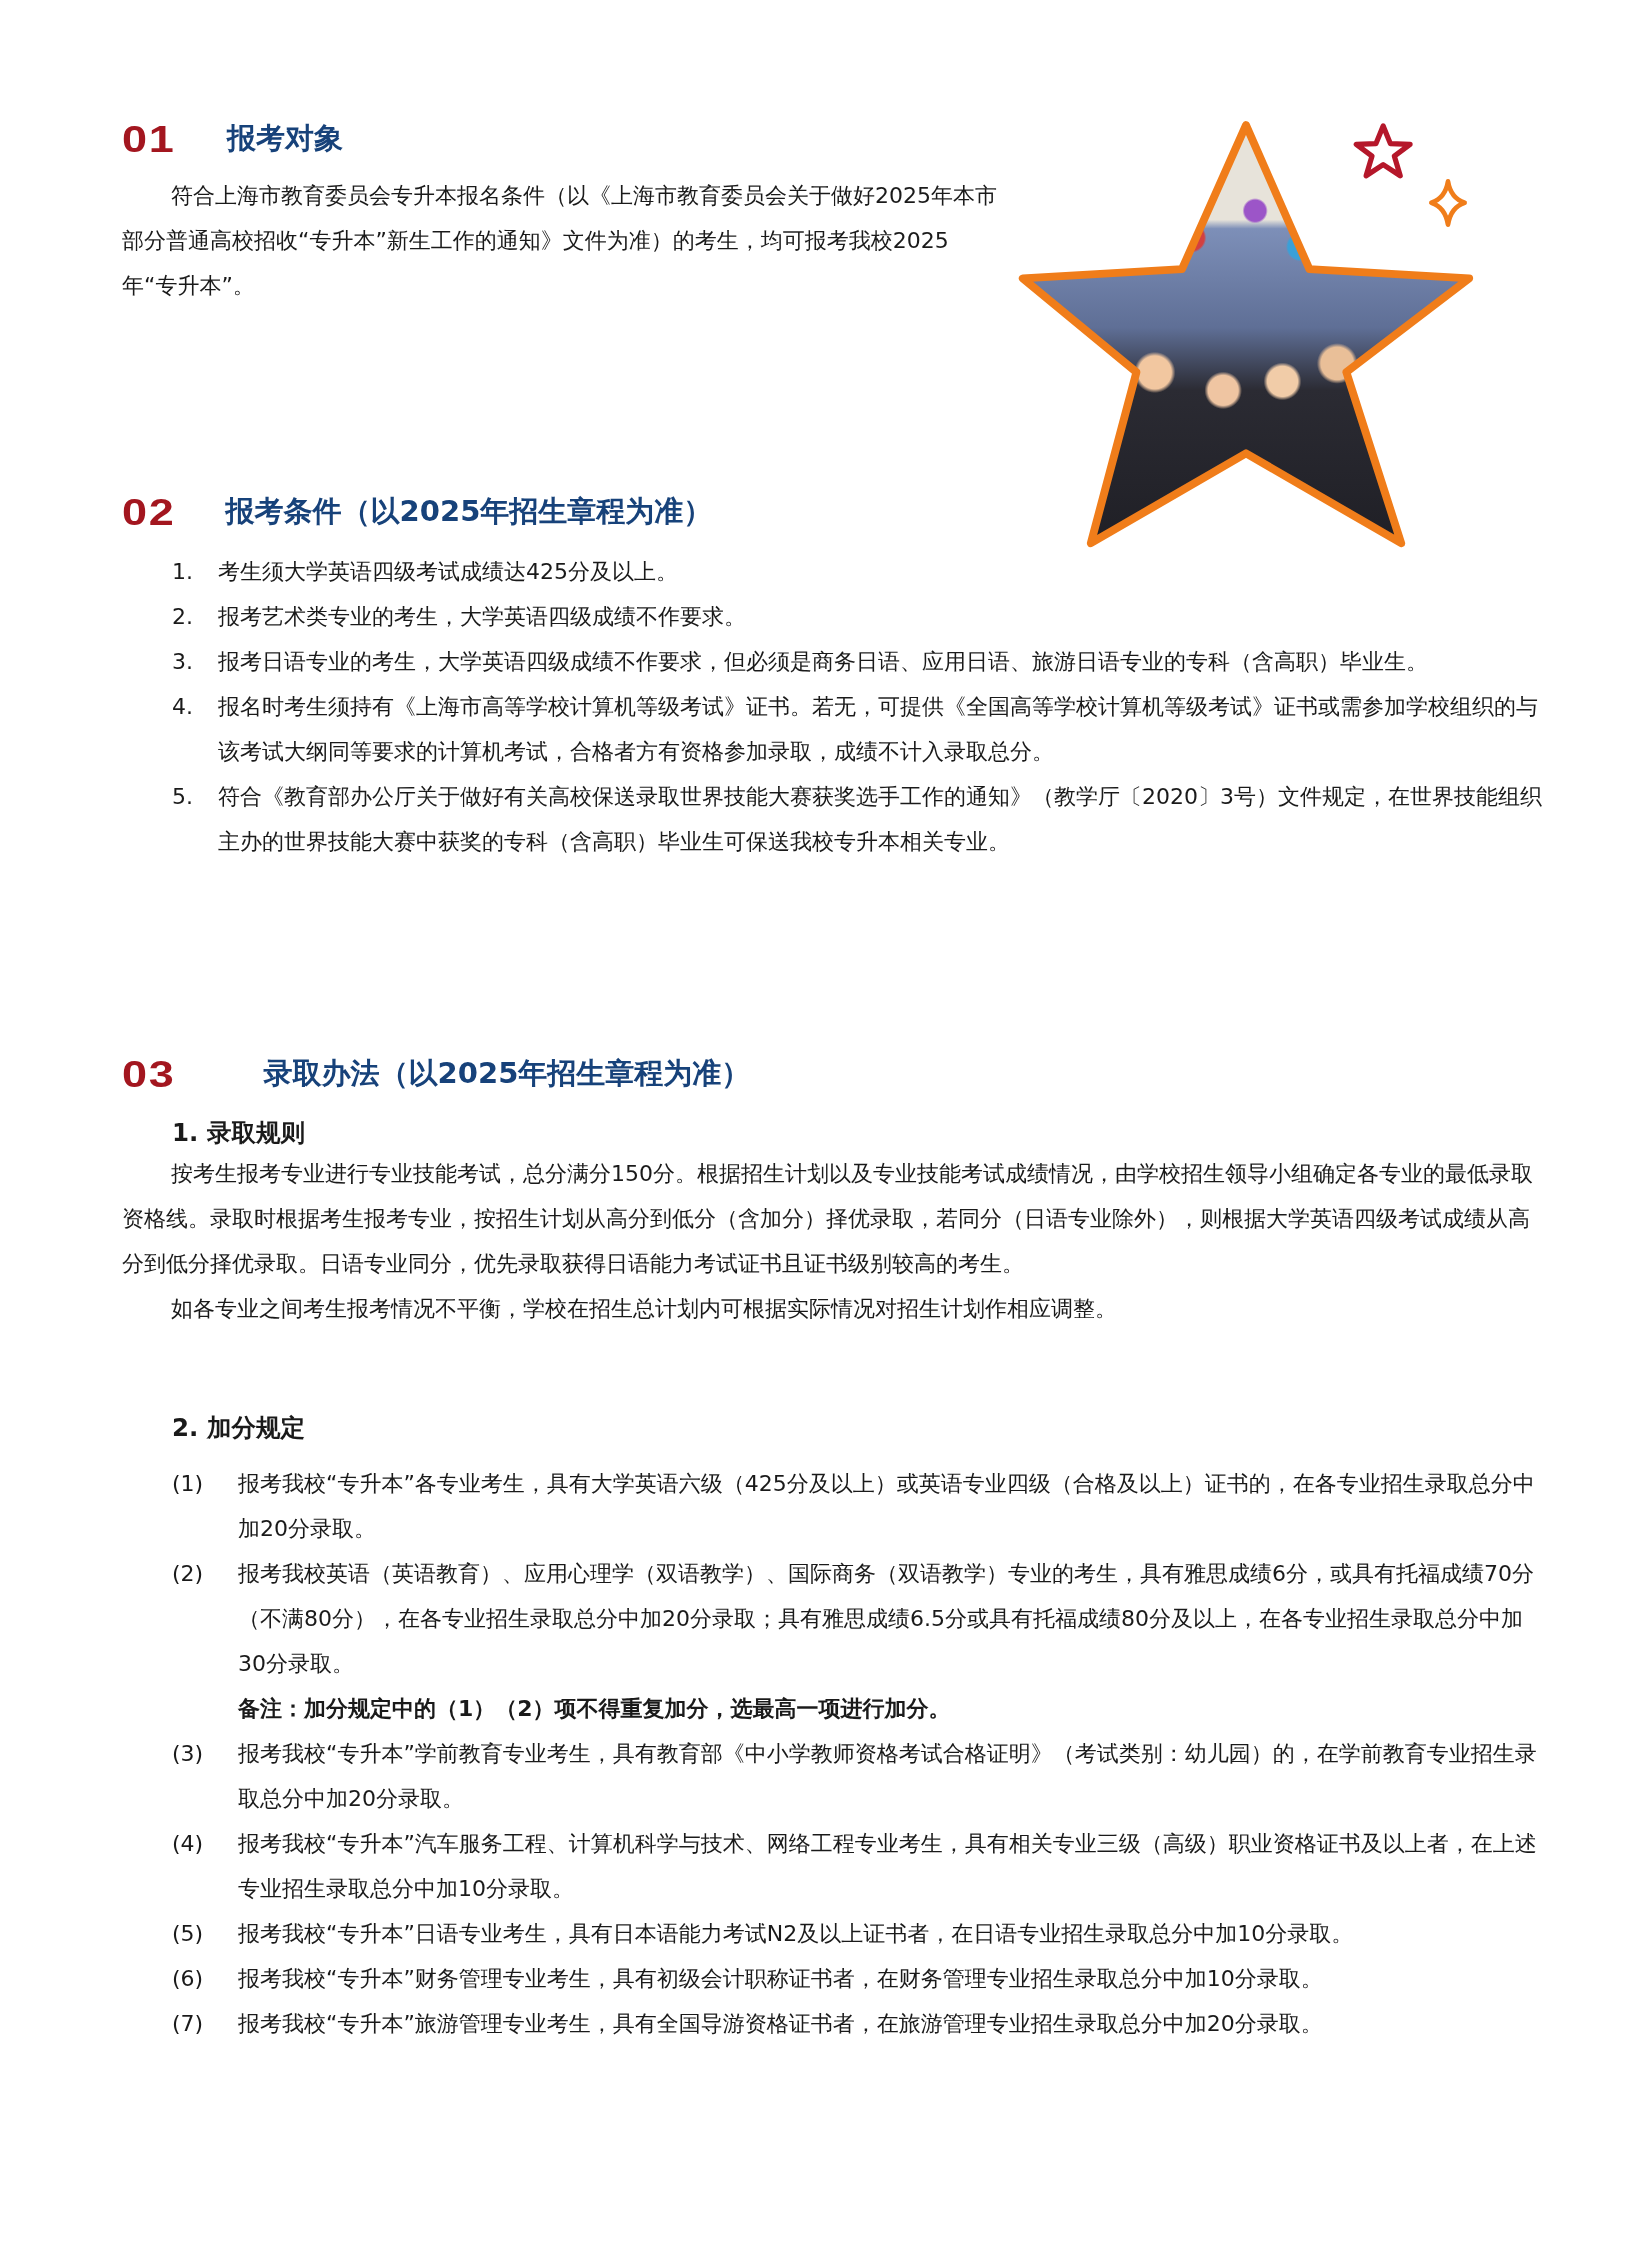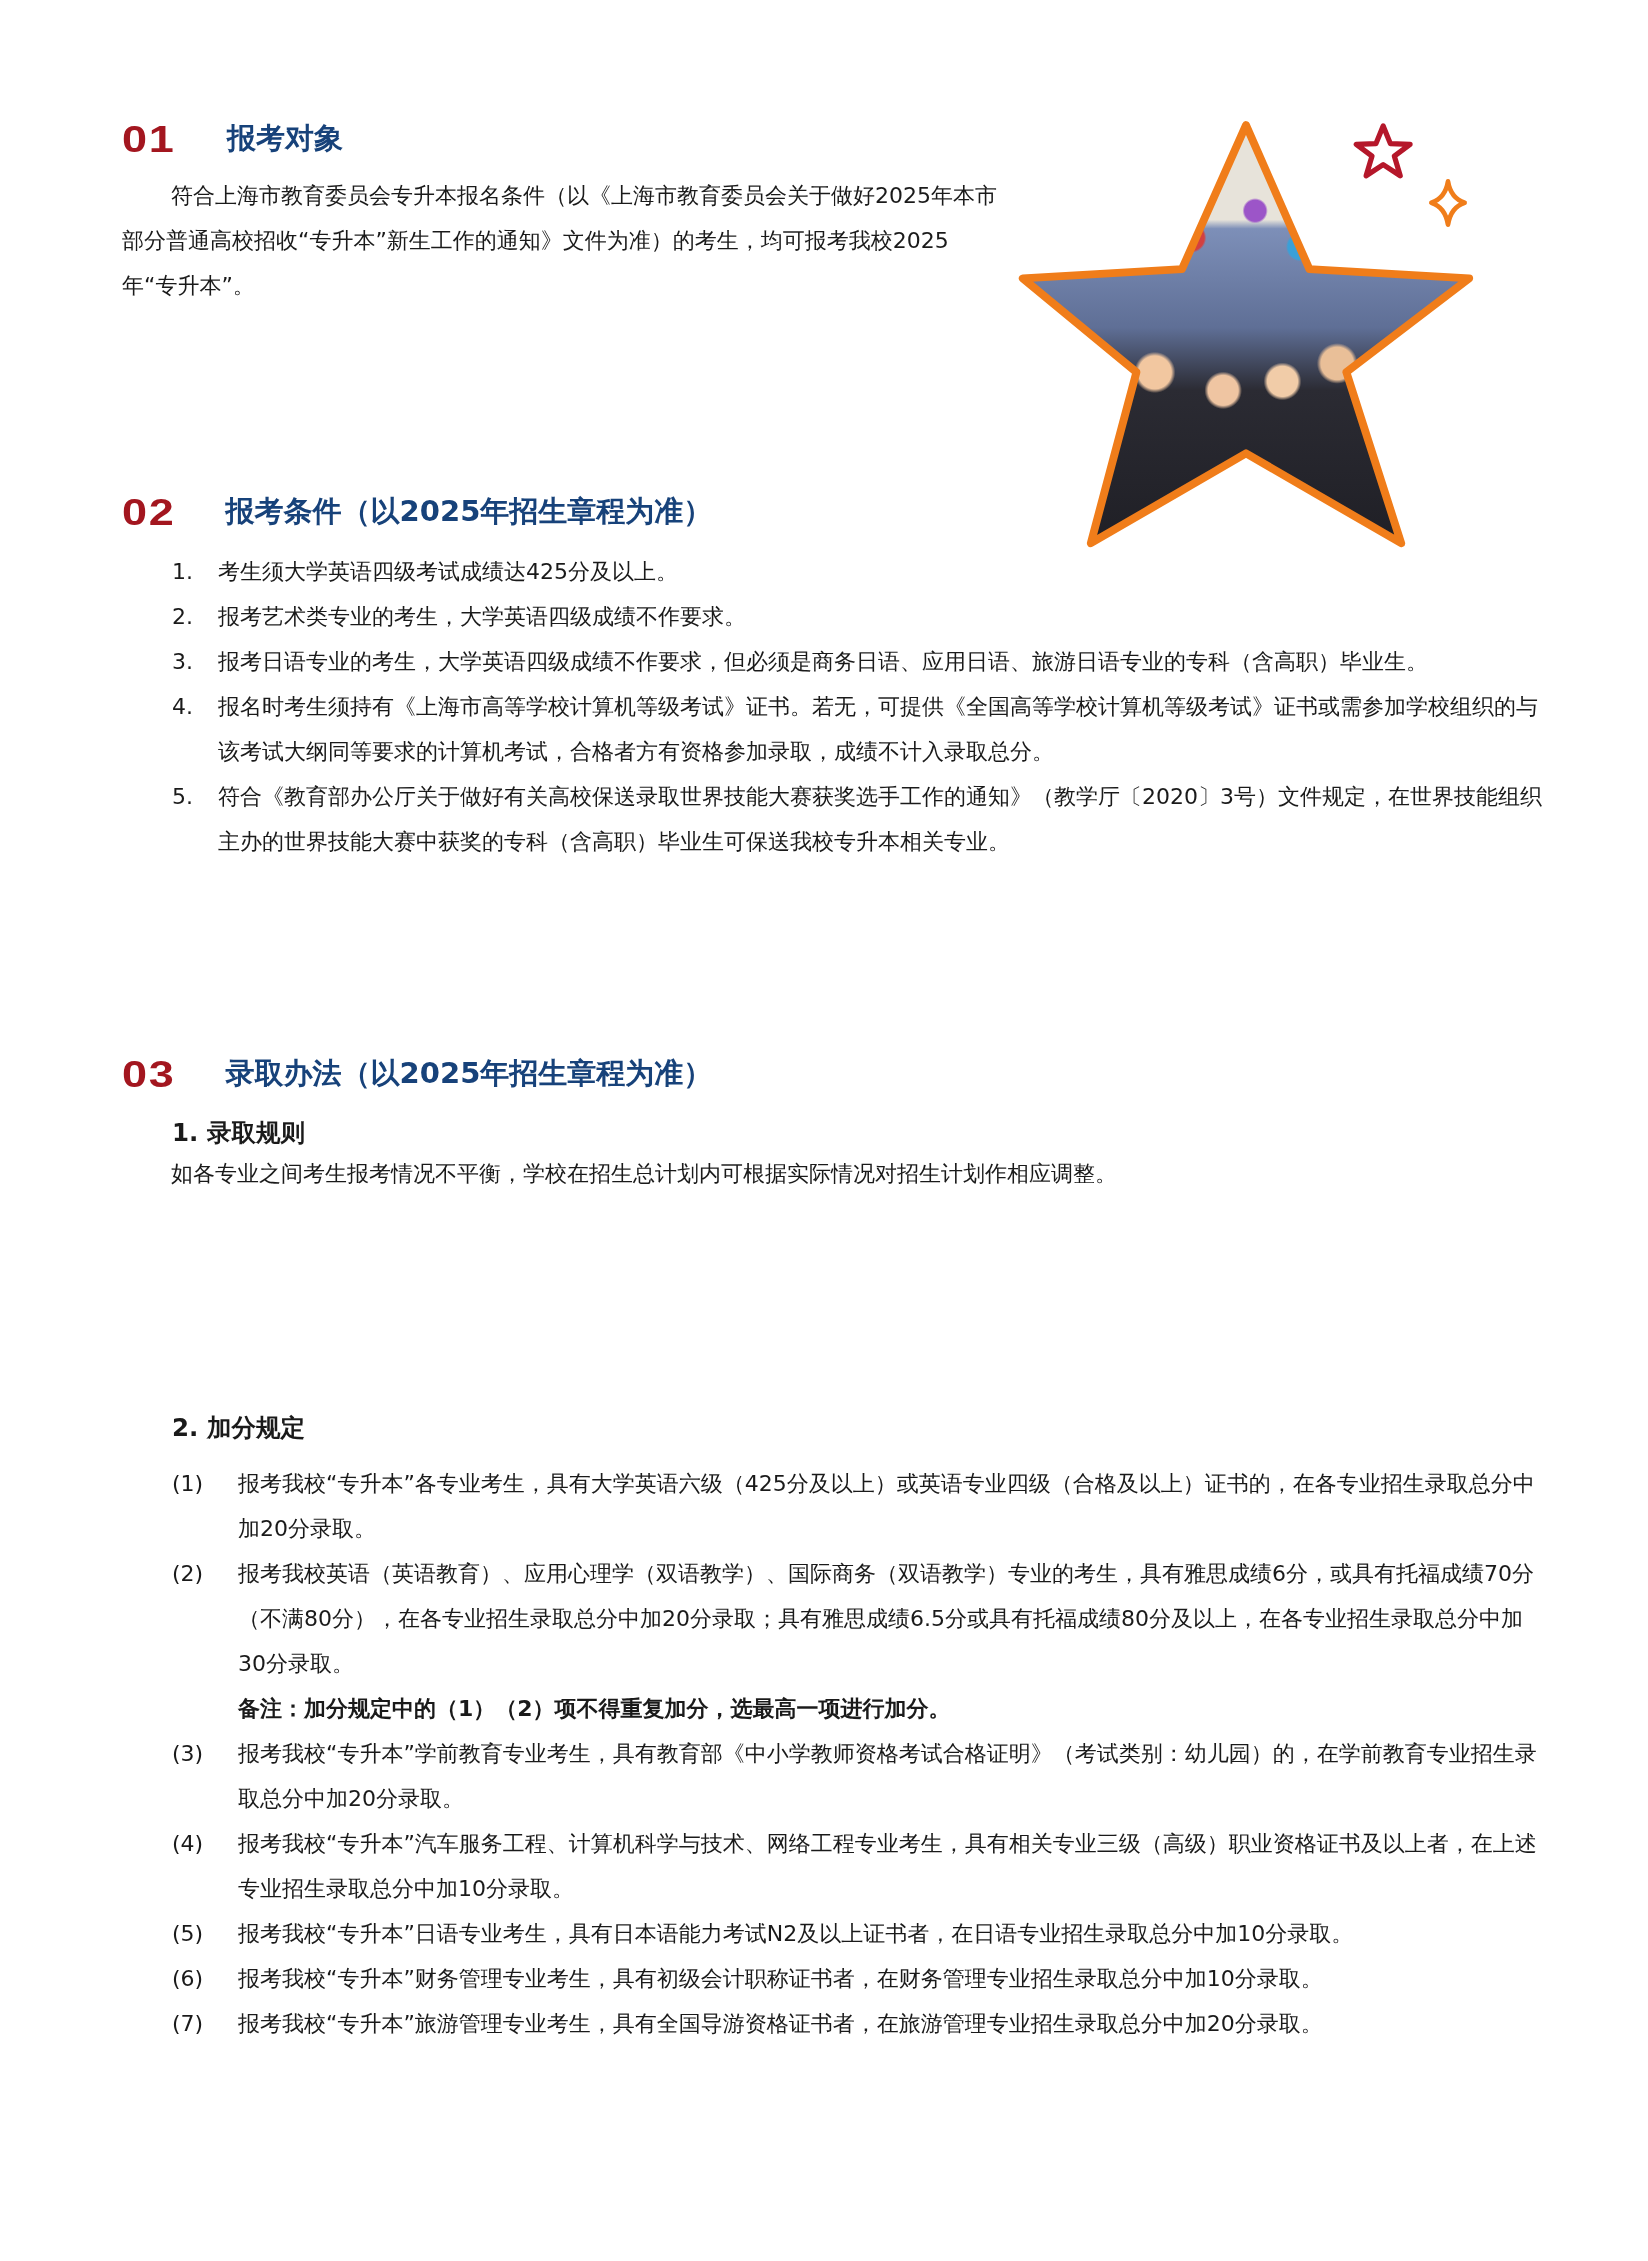--- a/index.html
+++ b/index.html
@@ -88,27 +88,28 @@
   <div class="ol-item">
     <span class="ol-num">4.</span>
     <span class="ol-text">报名时考生须持有《上海市高等学校计算机等级考试》证书。若无，可提供《全国高等学校计算机等级考试》证书或需参加学校组织的与该考试大纲同等要求的计算机考试，合格者方有资格参加录取，成绩不计入录取总分。</span>
   </div>
   <div class="ol-item">
     <span class="ol-num">5.</span>
     <span class="ol-text">符合《教育部办公厅关于做好有关高校保送录取世界技能大赛获奖选手工作的通知》（教学厅〔2020〕3号）文件规定，在世界技能组织主办的世界技能大赛中获奖的专科（含高职）毕业生可保送我校专升本相关专业。</span>
   </div>
 </div>
 
-<div class="sec-head" style="left:122px; top:1054px;">
+<div class="sec-head" style="left:122px; top:1054px;gap:38px;">
   <span class="sec-num">03</span>
   <span class="sec-title" style="margin-left:10.6px;">录取办法（以2025年招生章程为准）</span>
 </div>
 
 <div class="sub-head" style="left:172px; top:1116px;">1. 录取规则</div>
 <div class="body-text" style="left:122px; top:1151px; width:1421px;">
+  <div class="indent">按考生报考专业进行专业技能考试，总分满分150分。根据招生计划以及专业技能考试成绩情况，由学校招生领导小组确定各专业的最低录取资格线。录取时根据考生报考专业，按招生计划从高分到低分（含加分）择优录取，若同分（日语专业除外），则根据大学英语四级考试成绩从高分到低分择优录取。日语专业同分，优先录取获得日语能力考试证书且证书级别较高的考生。</div>
   <div class="indent">如各专业之间考生报考情况不平衡，学校在招生总计划内可根据实际情况对招生计划作相应调整。</div>
 </div>
 
 <div class="sub-head" style="left:172px; top:1411px;">2. 加分规定</div>
 <div class="body-text" style="left:172px; top:1461px; width:1372px;">
   <div class="pl-item">
     <span class="pl-num">(1)</span>
     <span class="pl-text">报考我校“专升本”各专业考生，具有大学英语六级（425分及以上）或英语专业四级（合格及以上）证书的，在各专业招生录取总分中加20分录取。</span>
   </div>
   <div class="pl-item">

